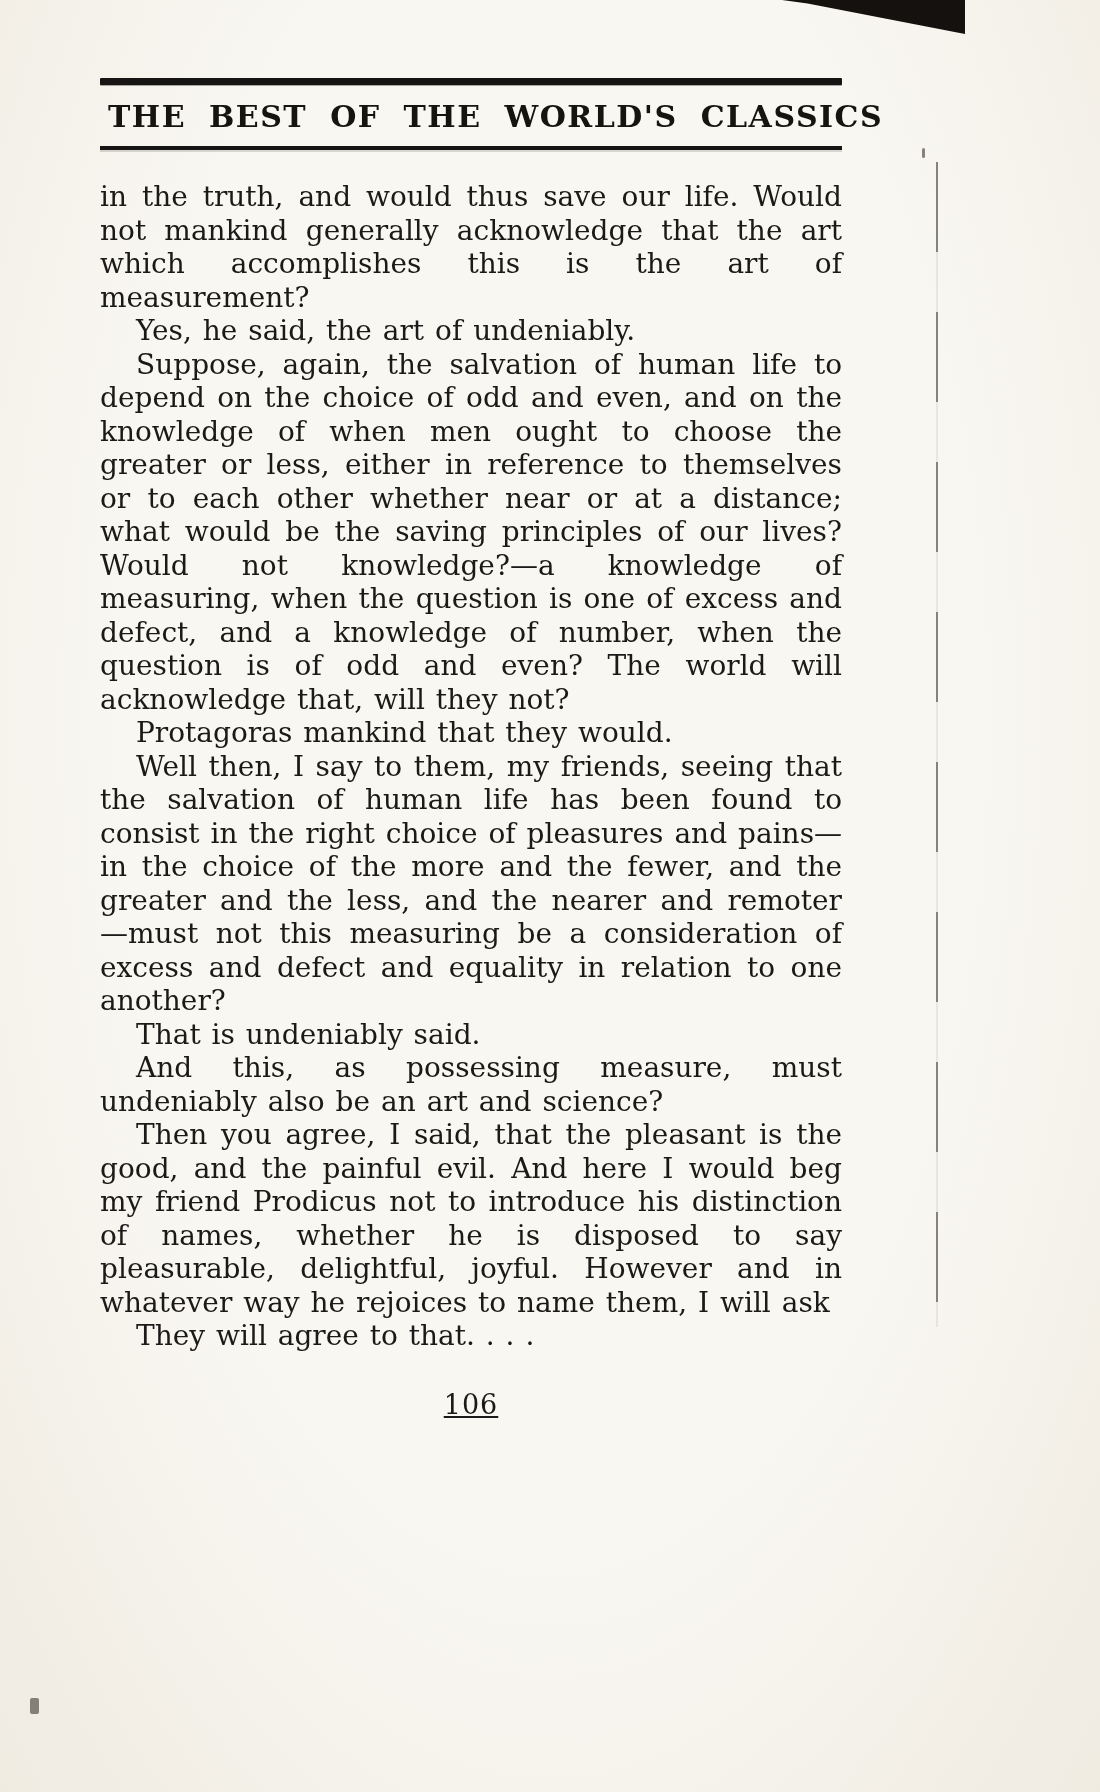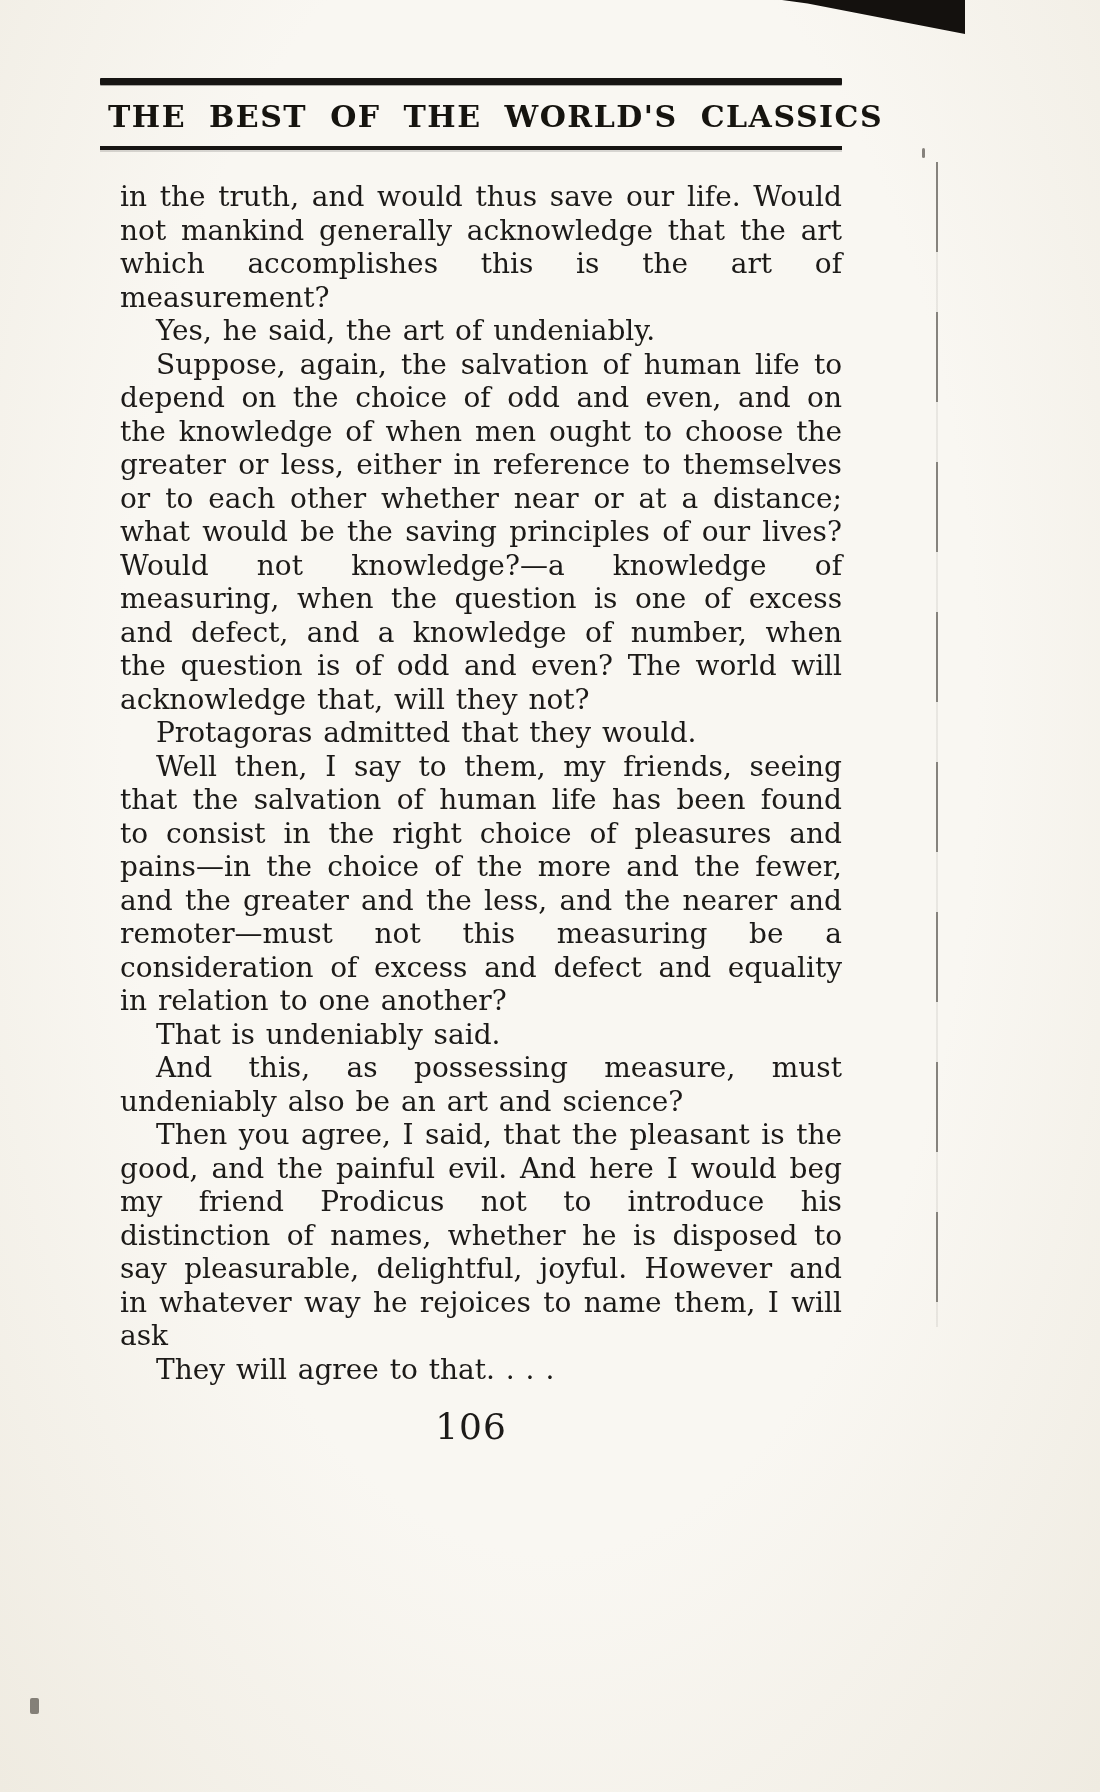--- a/index.html
+++ b/index.html
@@ -42,34 +42,34 @@
   .rule-bottom {
     height: 4px;
     box-shadow: 0 2px 0 rgba(23,21,19,0.15);
   }
   .body-text {
     margin-top: 30px;
     font-size: 28px;
     line-height: 33.5px;
     text-align: justify;
     word-spacing: 2px;
-    margin-left: 20px;
   }
   .body-text p.para {
     margin: 0;
     padding: 0;
   }
   .body-text p.para.indent {
     text-indent: 36px;
   }
   .page-number {
-    margin-top: 20px;
+    margin-top: 36px;
     text-align: center;
-    font-size: 36px;
+    font-size: 27px;
     letter-spacing: 1px;
+    text-decoration: underline;
   }
   
   .corner-artifact {
     position: absolute;
     top: 0;
     left: 782px;
     width: 183px;
     height: 34px;
     background: #14110e;
     clip-path: polygon(0 0, 100% 0, 100% 100%, 14% 10%);
@@ -121,21 +121,21 @@
 
   <div class="content">
     <div class="rule rule-top"></div>
     <h1 class="title">THE BEST OF THE WORLD'S CLASSICS</h1>
     <div class="rule rule-bottom"></div>
 
     <div class="body-text">
         <p class="para">in the truth, and would thus save our life. Would not mankind generally acknowledge that the art which accomplishes this is the art of measurement?</p>
         <p class="para indent">Yes, he said, the art of undeniably.</p>
         <p class="para indent">Suppose, again, the salvation of human life to depend on the choice of odd and even, and on the knowledge of when men ought to choose the greater or less, either in reference to themselves or to each other whether near or at a distance; what would be the saving principles of our lives? Would not knowledge?—a knowledge of measuring, when the question is one of excess and defect, and a knowledge of number, when the question is of odd and even? The world will acknowledge that, will they not?</p>
-        <p class="para indent">Protagoras admitted that they would.</p>
+        <p class="para indent">Protagoras mankind that they would.</p>
         <p class="para indent">Well then, I say to them, my friends, seeing that the salvation of human life has been found to consist in the right choice of pleasures and pains—in the choice of the more and the fewer, and the greater and the less, and the nearer and remoter—must not this measuring be a consideration of excess and defect and equality in relation to one another?</p>
         <p class="para indent">That is undeniably said.</p>
         <p class="para indent">And this, as possessing measure, must undeniably also be an art and science?</p>
         <p class="para indent">Then you agree, I said, that the pleasant is the good, and the painful evil. And here I would beg my friend Prodicus not to introduce his distinction of names, whether he is disposed to say pleasurable, delightful, joyful. However and in whatever way he rejoices to name them, I will ask</p>
         <p class="para indent">They will agree to that. . . .</p>
       </div>
 
     <div class="page-number">106</div>
   </div>
 

